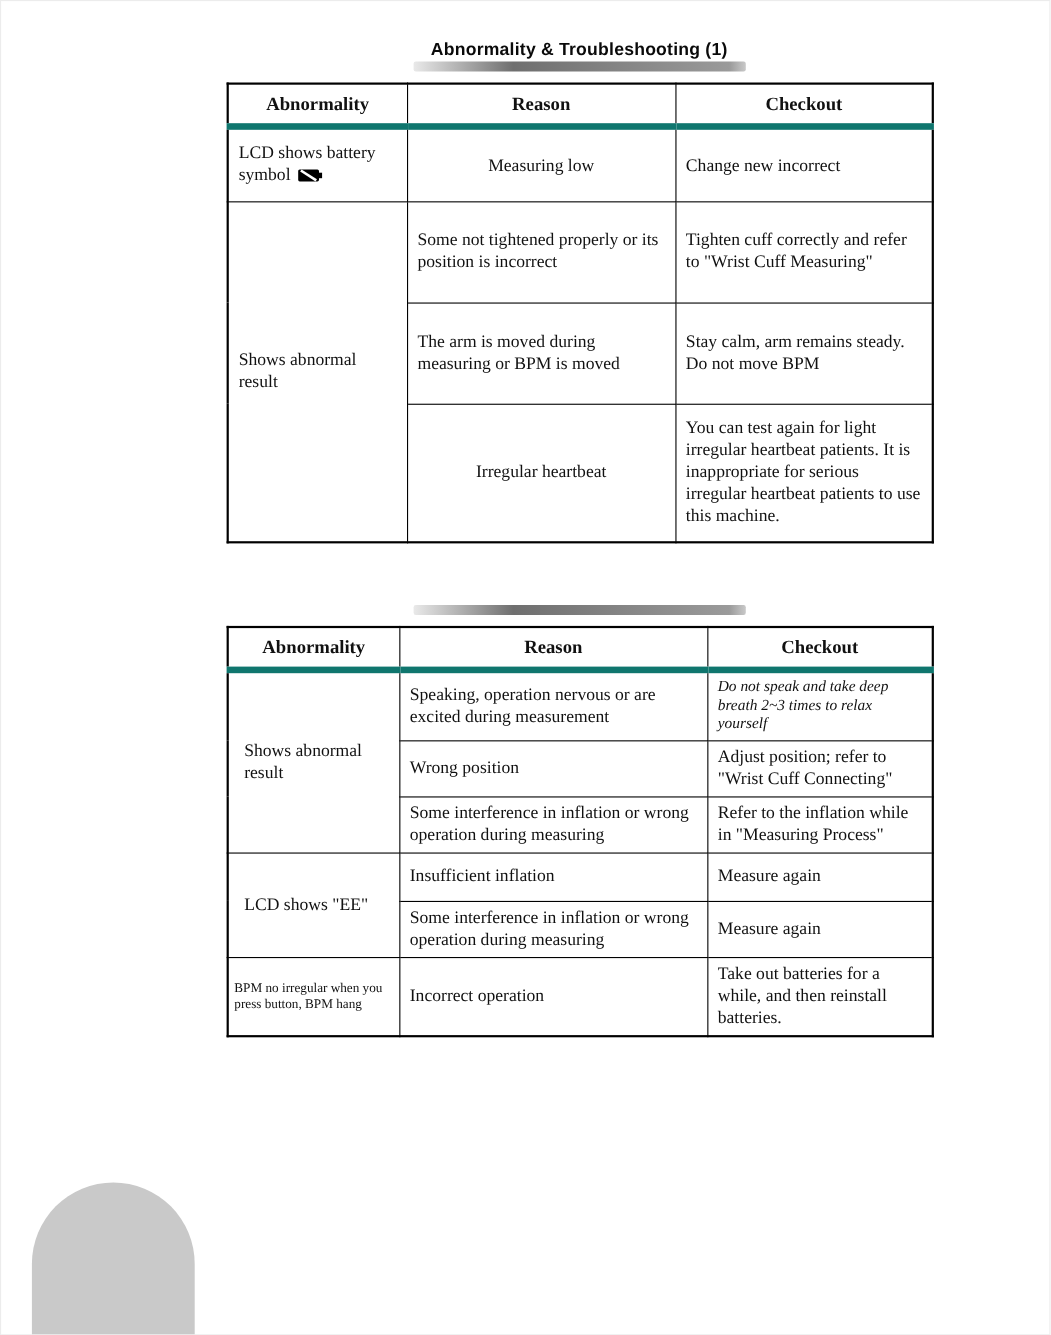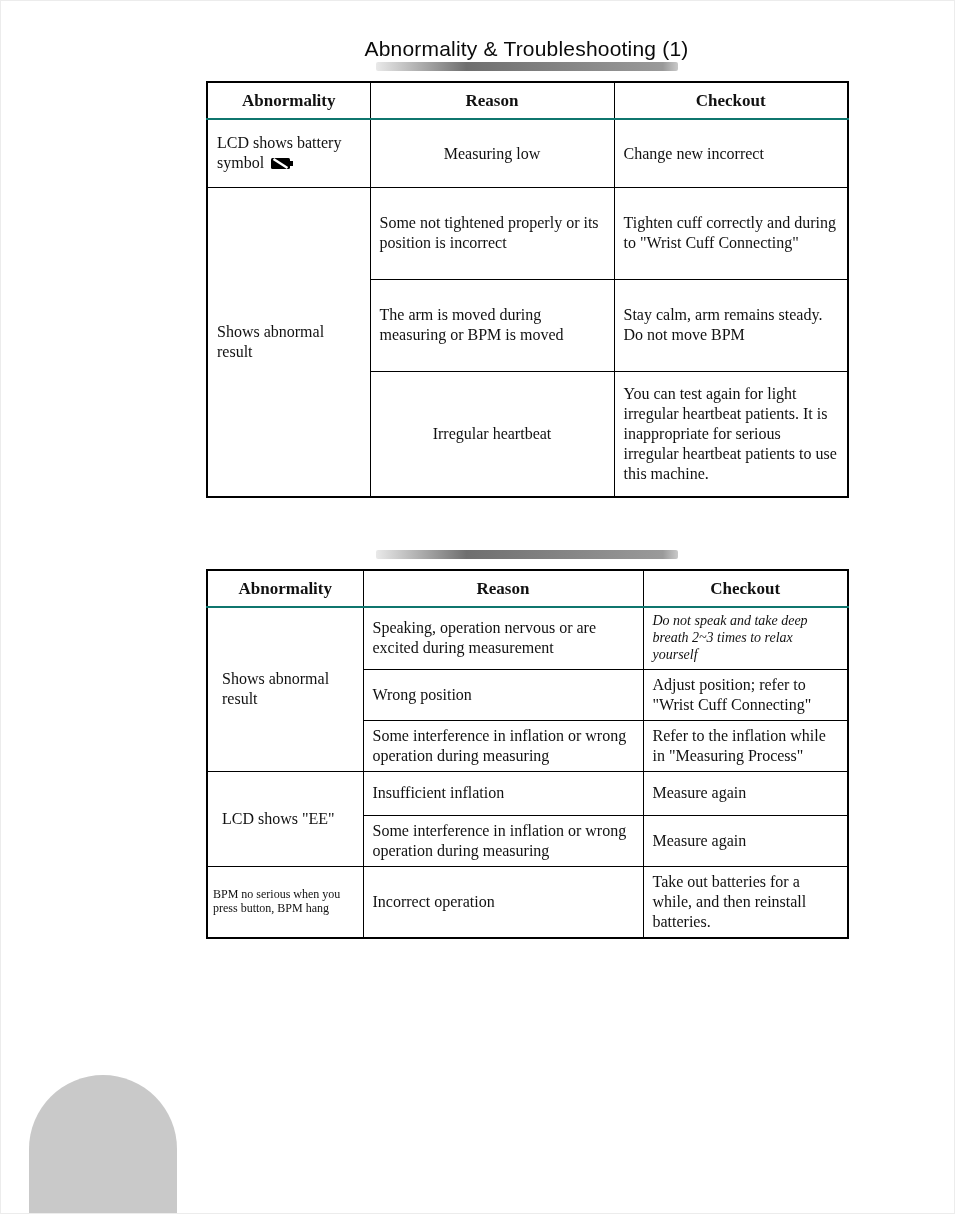--- a/index.html
+++ b/index.html
@@ -17,22 +17,22 @@
     border: 1px solid #ececec;
     box-sizing: border-box;
   }
   .section { position: absolute; left: 205px; width: 641px; }
   .section-1 { top: 36px; }
   .section-2 { top: 548px; }
 
   .title-wrap { text-align: center; margin-bottom: 10px; }
   .title {
     font-family: "Liberation Sans", sans-serif;
-    font-weight: normal;
-    font-size: 21px;
+    font-weight: bold;
+    font-size: 16px;
     letter-spacing: 0.2px;
     color: #0a0a0a;
     display: inline-block;
   }
   .title-bar {
     height: 9px; width: 302px;
     margin: 1px auto 0 auto;
     background: linear-gradient(to right, #e9e9e9, #6f6f6f 30%, #9a9a9a 95%, #c9c9c9);
     border-radius: 2px;
   }
@@ -50,21 +50,21 @@
     line-height: 1.25;
     vertical-align: middle;
     text-align: left;
     box-sizing: border-box;
     word-wrap: break-word;
   }
   th {
     font-weight: bold;
     font-size: 17px;
     text-align: center;
-    border-bottom: 2px solid #0f766e;
+    border-bottom: 6px solid #0f766e;
     padding: 7px 6px;
   }
   .t1 col.c1 { width: 163px; } .t1 col.c2 { width: 244px; } .t1 col.c3 { width: 234px; }
   .t2 col.c1 { width: 156px; } .t2 col.c2 { width: 280px; } .t2 col.c3 { width: 205px; }
 
   .t1 .hrow  { height: 36px; }
   .t1 .row-0 { height: 68px; }
   .t1 .row-1 { height: 92px; }
   .t1 .row-2 { height: 92px; }
   .t1 .row-3 { height: 126px; }
@@ -127,21 +127,21 @@
                 <line x1="2.5" y1="2" x2="16.5" y2="11" stroke="#fff" stroke-width="2.4"></line>
               </svg>
             </span>
           </td>
           <td class="center">Measuring low</td>
           <td>Change new incorrect</td>
         </tr>
         <tr class="row-1">
           <td rowspan="3">Shows abnormal result</td>
           <td>Some not tightened properly or its position is incorrect</td>
-          <td>Tighten cuff correctly and during to "Wrist Cuff Connecting"</td>
+          <td>Tighten cuff correctly and refer to "Wrist Cuff Measuring"</td>
         </tr>
         <tr class="row-2">
           <td>The arm is moved during measuring or BPM is moved</td>
           <td>Stay calm, arm remains steady. Do not move BPM</td>
         </tr>
         <tr class="row-3">
           <td class="center">Irregular heartbeat</td>
           <td>You can test again for light irregular heartbeat patients. It is inappropriate for serious irregular heartbeat patients to use this machine.</td>
         </tr>
       </tbody>
@@ -183,21 +183,21 @@
         <tr class="row-3">
           <td rowspan="2" class="indent">LCD shows "EE"</td>
           <td>Insufficient inflation</td>
           <td>Measure again</td>
         </tr>
         <tr class="row-4">
           <td>Some interference in inflation or wrong operation during measuring</td>
           <td>Measure again</td>
         </tr>
         <tr class="row-5">
-          <td class="xs">BPM no serious when you press button, BPM hang</td>
+          <td class="xs">BPM no irregular when you press button, BPM hang</td>
           <td>Incorrect operation</td>
           <td>Take out batteries for a while, and then reinstall batteries.</td>
         </tr>
       </tbody>
     </table>
   </div>
 
   <div class="corner-decoration"></div>
 
 </div>

